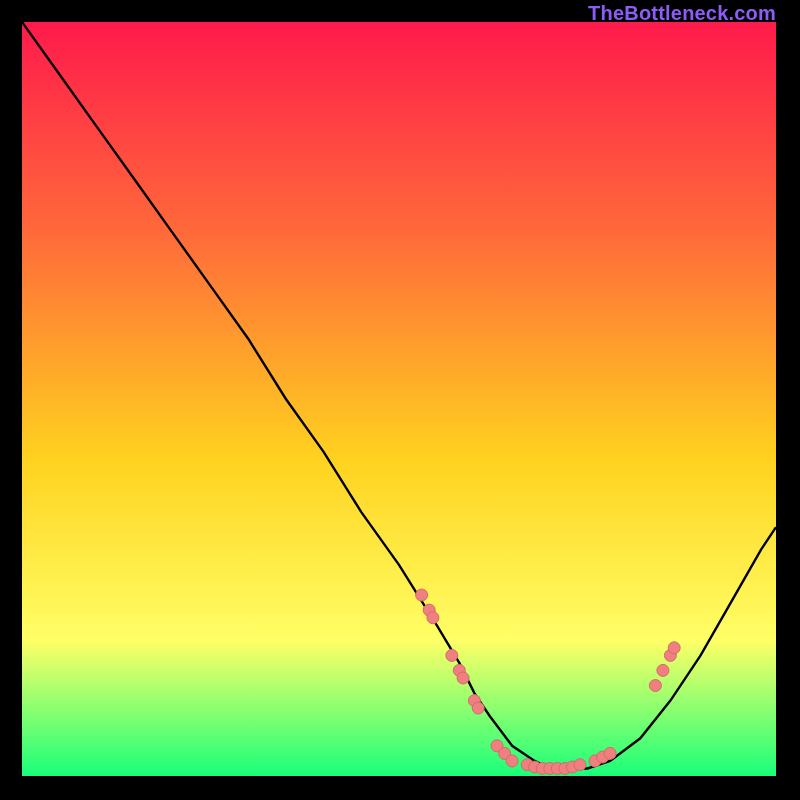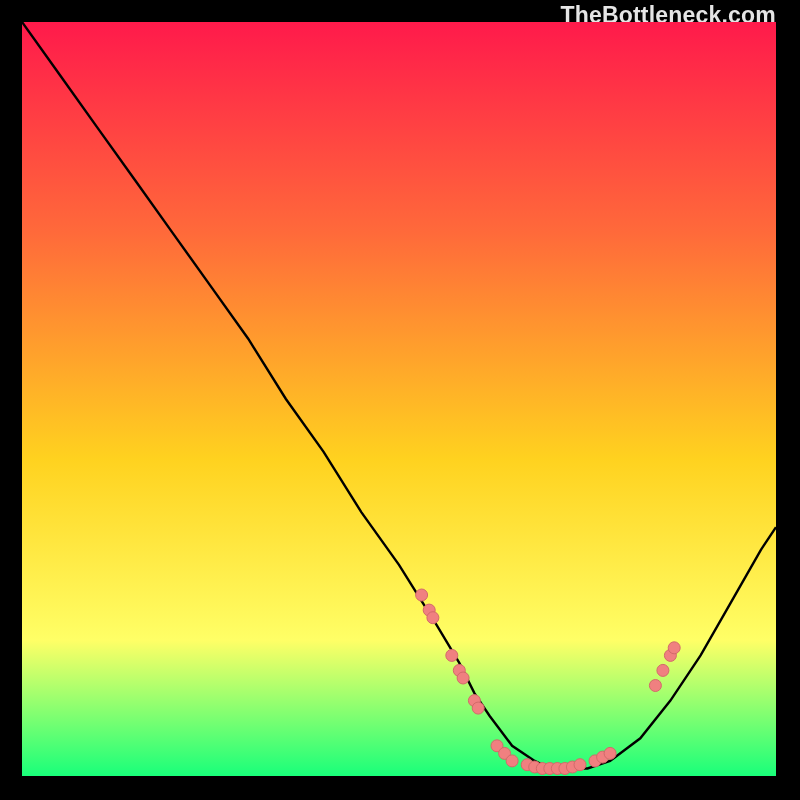--- a/index.html
+++ b/index.html
@@ -23,22 +23,22 @@
     position: absolute;
     left: 0;
     top: 0;
     width: 754px;
     height: 754px;
   }
   .watermark {
     position: absolute;
     top: 2px;
     right: 24px;
-    color: #e5e5e5;
-    font-size: 23px;
+    color: #8b5cf6;
+    font-size: 20px;
     font-weight: 600;
     letter-spacing: 0.2px;
     user-select: none;
   }
   svg {
     display: block;
   }
 </style>
 </head>
 <body>

